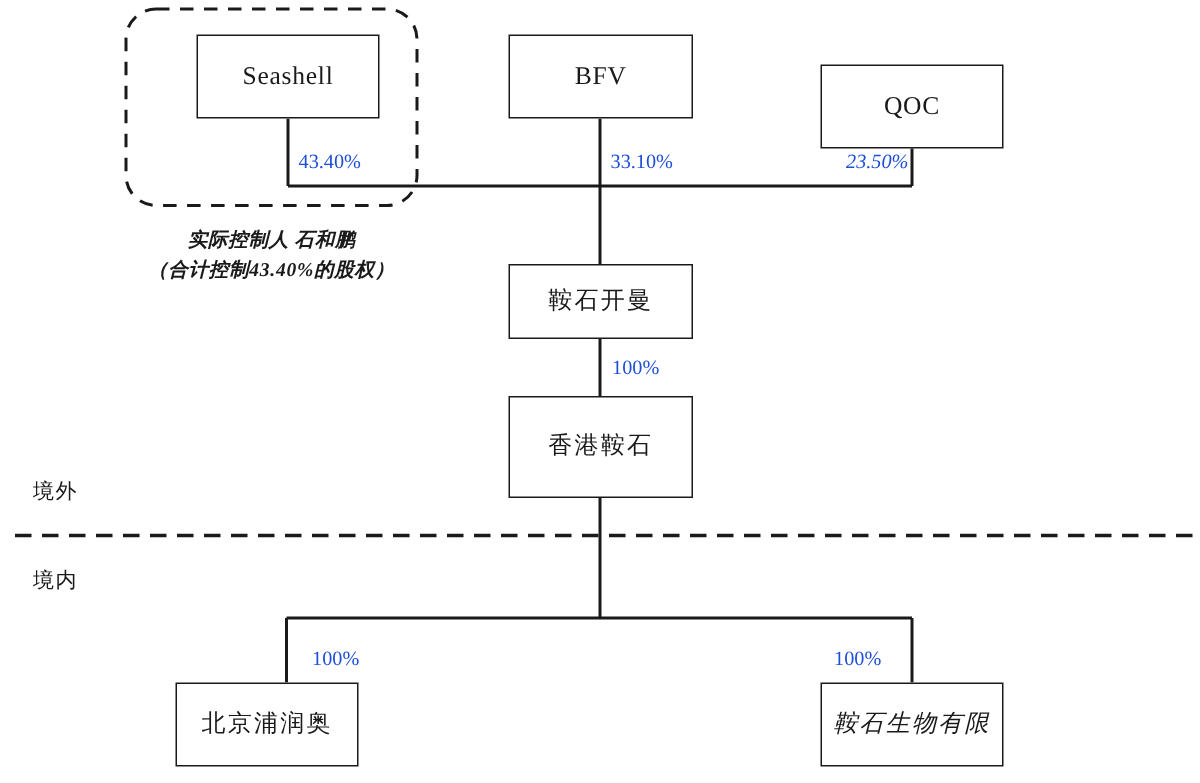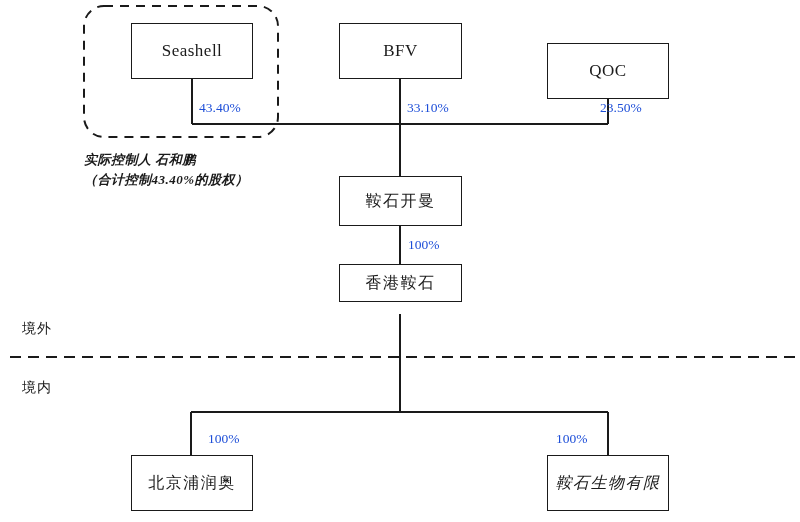--- a/index.html
+++ b/index.html
@@ -61,21 +61,21 @@
     white-space: nowrap;
     letter-spacing: 1px;
     line-height: 1;
   }
   .annotation {
     position: absolute;
     font-size: 13px;
     font-style: italic;
     font-weight: bold;
     color: #1a1a1a;
-    text-align: left;
+    text-align: center;
     white-space: nowrap;
     line-height: 1.5;
     letter-spacing: 0.5px;
   }
   .annotation div { display: block; }
 </style>
 </head>
 <body>
 
 <div id="chart-root">
@@ -116,37 +116,37 @@
   </div>
 
   <div class="node-box" style="left:547px; top:23px; width:122px; height:56px;margin-top:20px;">
     <span class="node-label">QOC</span>
   </div>
 
   <div class="node-box" style="left:339px; top:176px; width:123px; height:50px;">
     <span class="node-label cjk">鞍石开曼</span>
   </div>
 
-  <div class="node-box" style="left:339px; top:264px; width:123px; height:38px;">
+  <div class="node-box" style="left:339px; top:264px; width:123px; height:68px;">
     <span class="node-label cjk">香港鞍石</span>
   </div>
 
-  <div class="node-box" style="left:131px; top:455px; width:122px; height:56px;">
+  <div class="node-box" style="left:117px; top:455px; width:122px; height:56px;">
     <span class="node-label cjk">北京浦润奥</span>
   </div>
 
   <div class="node-box" style="left:547px; top:455px; width:122px; height:56px;font-style:italic;">
     <span class="node-label cjk">鞍石生物有限</span>
   </div>
 
   <div class="edge-label" style="left:199px; top:101px;">43.40%</div>
 
   <div class="edge-label" style="left:407px; top:101px;">33.10%</div>
 
-  <div class="edge-label" style="left:600px; top:101px;">23.50%</div>
+  <div class="edge-label" style="left:564px; top:101px;font-style:italic;">23.50%</div>
 
   <div class="edge-label" style="left:408px; top:238px;">100%</div>
 
   <div class="edge-label" style="left:208px; top:432px;">100%</div>
 
   <div class="edge-label" style="left:556px; top:432px;">100%</div>
 
   <div class="region-label" style="left:22px; top:322px;">境外</div>
 
   <div class="region-label" style="left:22px; top:381px;">境内</div>

